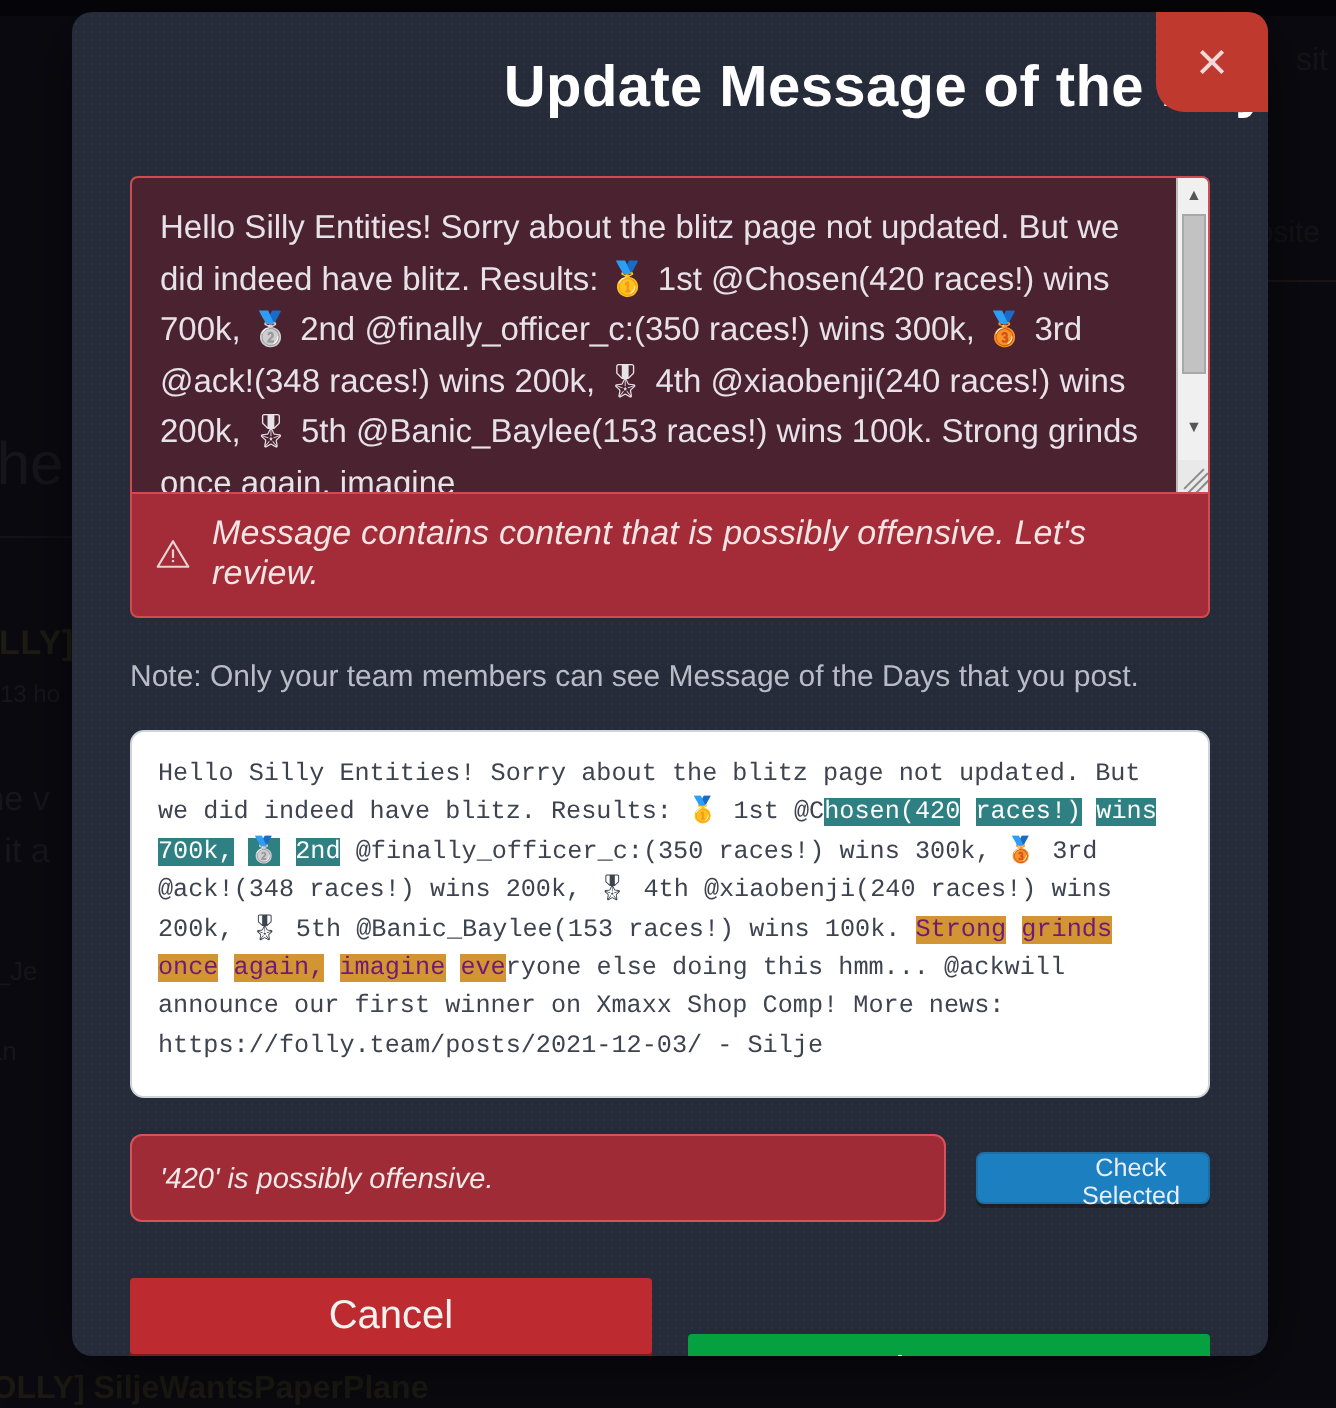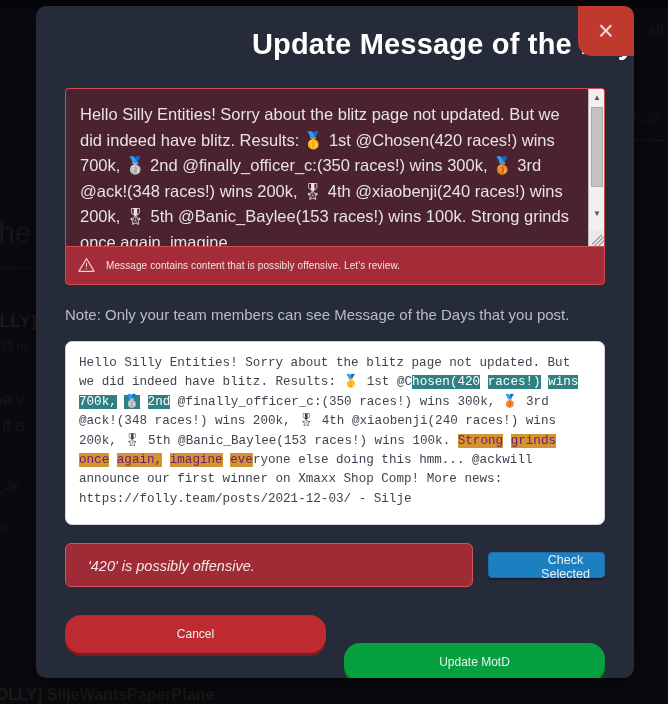--- a/index.html
+++ b/index.html
@@ -170,21 +170,22 @@
     align-items: center;
     gap: 11px;
   }
   .warn-icon {
     flex: 0 0 auto;
     width: 17px; height: 16px;
     display: block;
   }
   .warn-text {
     color: #f0e4e4;
-    font-size: 10px;
+    font-size: 17px;
+    font-style: italic;
     letter-spacing: .1px;
   }
 
   .note {
     position: relative;
     margin: 21px 0 0 29px;
     color: #b9bcc6;
     font-size: 15px;
     z-index: 2;
   }
@@ -221,21 +222,21 @@
   }
   .result-input {
     flex: 1 1 auto;
     background: #9e2b35;
     border: 1px solid #d8525c;
     border-radius: 6px;
     color: #f3e7e7;
     font-size: 14.5px;
     font-style: italic;
     font-family: "Liberation Sans", sans-serif;
-    padding: 0 22px;
+    padding: 0 14px;
     height: 44px;
     line-height: 44px;
     overflow: hidden;
     white-space: nowrap;
   }
   .check-btn {
     flex: 0 0 auto;
     width: 117px;
     height: 26px;
     align-self: center;
@@ -254,22 +255,22 @@
     position: relative;
     margin: 28px 29px 0 29px;
     display: flex;
     gap: 18px;
     z-index: 2;
   }
   .btn {
     flex: 1 1 0;
     height: 38px;
     border: none;
-    border-radius: 16px;
-    font-size: 12px;
+    border-radius: 2px;
+    font-size: 20px;
     font-family: "Liberation Sans", sans-serif;
     cursor: pointer;
     color: #eef2ee;
   }
   .btn-cancel {
     background: #bd2b31;
     box-shadow: 0 3px 0 #7d1c20;
   }
   .btn-submit {
     background: #05a03f;

